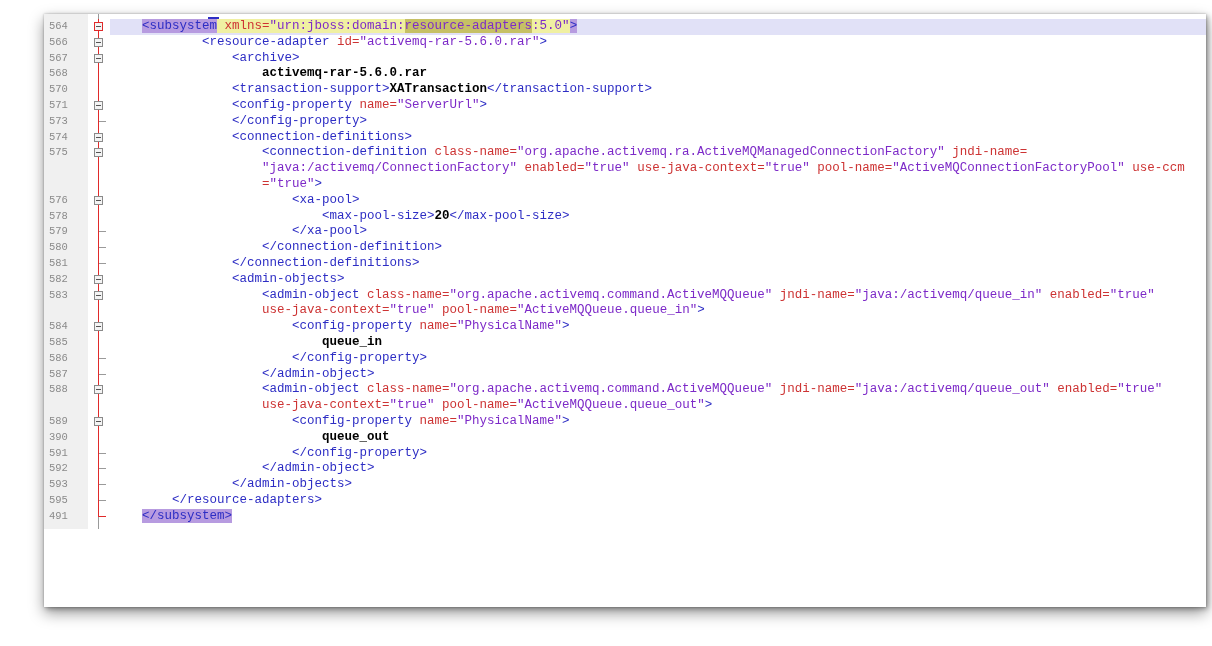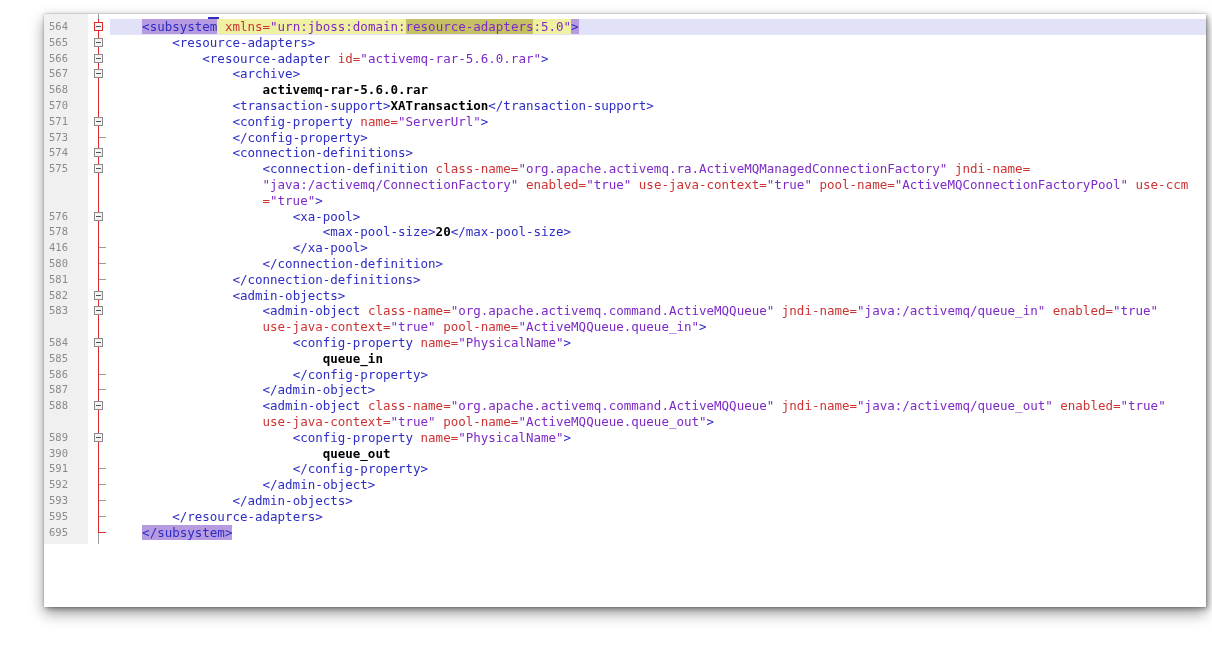--- a/index.html
+++ b/index.html
@@ -1,20 +1,20 @@
 <!DOCTYPE html>
 <html style="--editorBg: #ffffff; --gutterBg: #f0f0f0; --gutterText: #8a8a8a; --foldRed: #e02a2a; --foldGrey: #9a9a9a; --tag: #2d2dc4; --attr: #cd3333; --val: #7d2ac8; --selBg: #e1e1f7; --foundBg: #f0f0a2; --wordBg: #c6c065; --matchBg: #b79be0;"><head>
 <meta charset="utf-8">
 <style>
   html,body{margin:0;padding:0;background:#ffffff;}
   .page{position:relative;width:1212px;height:646px;background:#ffffff;overflow:hidden;
         font-family:"DejaVu Sans Mono","Liberation Mono",monospace;}
   .shot{position:absolute;left:44px;top:14px;width:1162px;height:593px;background:var(--editorBg,#fff);
         overflow:hidden;box-shadow:0 6px 14px rgba(0,0,0,.40),2px 2px 5px rgba(0,0,0,.30),0 0 2px rgba(0,0,0,.25);}
-  .row{display:flex;height:15.8px;line-height:15.8px;font-size:12.5px;}
+  .row{display:flex;height:15.8px;line-height:15.8px;font-size:12.5px;font-family:Liberation Mono, monospace;}
   .row.partial-top{height:5px;line-height:5px;}
   .row.partial-bottom{height:4px;line-height:4px;}
   .gut{width:44px;flex:0 0 44px;background:var(--gutterBg);color:var(--gutterText);
        font-size:10.5px;padding-left:5px;box-sizing:border-box;}
   .fold{width:22px;flex:0 0 22px;position:relative;background:var(--editorBg);}
   .f-vline::before,.f-box::before,.f-tick::before{content:"";position:absolute;left:10px;top:0;bottom:0;width:1px;background:var(--foldRed);}
   .f-gline::before{content:"";position:absolute;left:10px;top:0;bottom:0;width:1px;background:var(--foldGrey);}
   .f-tick::after{content:"";position:absolute;left:11px;top:7px;width:7px;height:1px;background:var(--foldGrey);}
   .f-end::before{content:"";position:absolute;left:10px;top:0;height:8px;width:1px;background:var(--foldRed);}
   .f-end i{position:absolute;left:10px;top:7px;width:8px;height:1px;background:var(--foldRed);}
@@ -47,27 +47,20 @@
           <div class="code"><span class="dash"></span></div>
         </div>
         <div class="row">
           <div class="gut">564</div>
           <div class="fold f-box">
             <span class="bx red"></span>
           </div>
           <div class="code sel"><span class="s-w">    </span><span class="s-t bg-match">&lt;subsystem</span><span class="s-a bg-found"> xmlns=</span><span class="s-v bg-found">"urn:jboss:domain:</span><span class="s-v bg-word">resource-adapters</span><span class="s-v bg-found">:5.0"</span><span class="s-t bg-match">&gt;</span></div>
         </div>
         <div class="row">
-          <div class="gut">565</div>
-          <div class="fold f-box">
-            <span class="bx"></span>
-          </div>
-          <div class="code"><span class="s-w">        </span><span class="s-t">&lt;resource-adapters&gt;</span></div>
-        </div>
-        <div class="row">
           <div class="gut">566</div>
           <div class="fold f-box">
             <span class="bx"></span>
           </div>
           <div class="code"><span class="s-w">            </span><span class="s-t">&lt;resource-adapter </span><span class="s-a">id=</span><span class="s-v">"activemq-rar-5.6.0.rar"</span><span class="s-t">&gt;</span></div>
         </div>
         <div class="row">
           <div class="gut">567</div>
           <div class="fold f-box">
             <span class="bx"></span>
@@ -126,21 +119,21 @@
             <span class="bx"></span>
           </div>
           <div class="code"><span class="s-w">                        </span><span class="s-t">&lt;xa-pool&gt;</span></div>
         </div>
         <div class="row">
           <div class="gut">578</div>
           <div class="fold f-vline"></div>
           <div class="code"><span class="s-w">                            </span><span class="s-t">&lt;max-pool-size&gt;</span><span class="s-b">20</span><span class="s-t">&lt;/max-pool-size&gt;</span></div>
         </div>
         <div class="row">
-          <div class="gut">416</div>
+          <div class="gut">579</div>
           <div class="fold f-tick"></div>
           <div class="code"><span class="s-w">                        </span><span class="s-t">&lt;/xa-pool&gt;</span></div>
         </div>
         <div class="row">
           <div class="gut">580</div>
           <div class="fold f-tick"></div>
           <div class="code"><span class="s-w">                    </span><span class="s-t">&lt;/connection-definition&gt;</span></div>
         </div>
         <div class="row">
           <div class="gut">581</div>
@@ -226,21 +219,21 @@
           <div class="gut">593</div>
           <div class="fold f-tick"></div>
           <div class="code"><span class="s-w">                </span><span class="s-t">&lt;/admin-objects&gt;</span></div>
         </div>
         <div class="row">
           <div class="gut">595</div>
           <div class="fold f-tick"></div>
           <div class="code"><span class="s-w">        </span><span class="s-t">&lt;/resource-adapters&gt;</span></div>
         </div>
         <div class="row">
-          <div class="gut">695</div>
+          <div class="gut">491</div>
           <div class="fold f-end">
             <i></i>
           </div>
           <div class="code"><span class="s-w">    </span><span class="s-t bg-match">&lt;/subsystem&gt;</span></div>
         </div>
         <div class="row partial-bottom">
           <div class="gut"></div>
           <div class="fold f-gline"></div>
           <div class="code"></div>
         </div>

